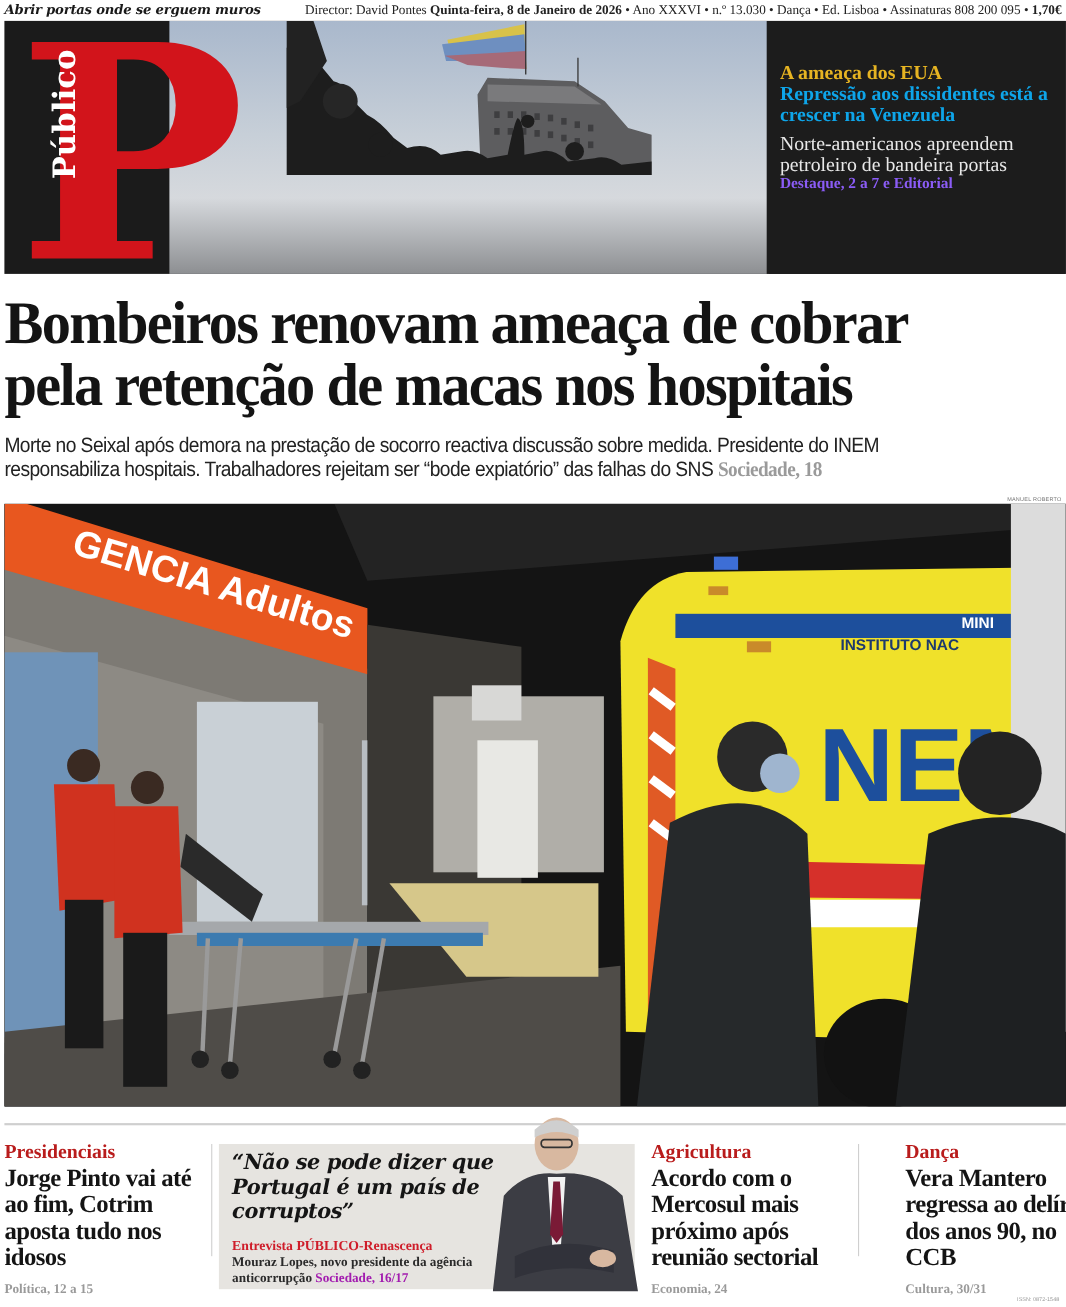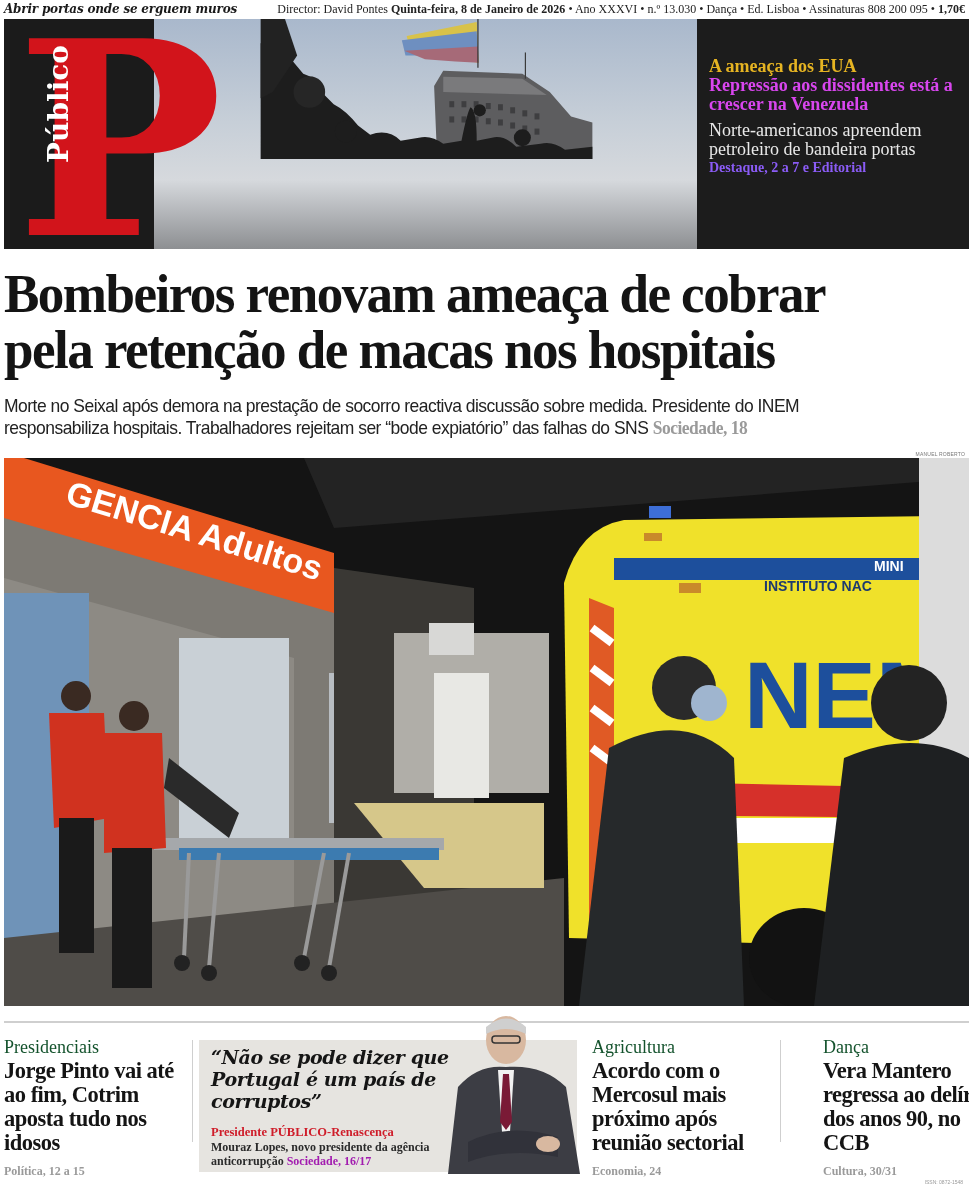--- a/index.html
+++ b/index.html
@@ -15,42 +15,42 @@
   .banner { position:absolute; left:4px; top:19px; width:965px; height:230px; background:#1b1b1b; overflow:hidden; }
   .banner-photo { position:absolute; left:150px; top:0; width:545px; height:230px;
     background: linear-gradient(180deg, #a9b8cc 0%, #c7cfd8 45%, #d6d9dd 70%, #8d8f92 100%); overflow:hidden; }
   .bp-crowd { position:absolute; left:0; bottom:0; width:545px; height:140px; }
   .banner-dark-right { position:absolute; left:693px; top:0; width:272px; height:230px; background:#1c1c1c; }
   .logo-P { position:absolute; left:14px; top:-14px; font-family:"DejaVu Serif", serif; font-weight:bold; font-size:270px; line-height:1; color:#d2141b; letter-spacing:-4px; transform:scaleX(1.02); }
   .logo-word { position:absolute; left:38px; top:144px; transform-origin:left top; transform:rotate(-90deg); font-family:"DejaVu Serif", serif; font-weight:bold; font-size:28px; color:#ffffff; white-space:nowrap; }
 
   .teaser { position:absolute; left:709px; top:38px; width:255px; font-family:"Liberation Serif", serif; }
   .teaser .kicker { color:#e6b422; font-weight:bold; font-size:18px; line-height:19px; }
-  .teaser .headline { color:#d946ef; font-weight:bold; font-size:18px; line-height:19px; }
+  .teaser .headline { color:#0ea5e9; font-weight:bold; font-size:18px; line-height:19px; }
   .teaser .sub { color:#e9e9e9; font-size:18px; line-height:19px; margin-top:7px; }
   .teaser .opinion { color:#e9e9e9; font-size:18px; line-height:19px; margin-top:7px; }
   .teaser .opinion i { font-style:italic; }
   .teaser .ref { color:#8b5cf6; font-weight:bold; font-size:14px; line-height:18px; }
 
   
   .main-headline { position:absolute; left:4px; top:266px; width:965px; font-family:"Liberation Serif", serif; font-weight:bold; font-size:55px; line-height:56px; letter-spacing:-1.6px; color:#141414; transform:scaleX(0.965); transform-origin:left top; }
   .standfirst { position:absolute; left:4px; top:395px; width:965px; font-family:"Liberation Sans", sans-serif; font-size:19px; line-height:22px; color:#222; letter-spacing:-0.55px; transform:scaleX(0.92); transform-origin:left top; white-space:nowrap; }
   .standfirst .ref { color:#9a9a9a; font-family:"Liberation Serif", serif; font-weight:bold; }
 
   .photo-credit { position:absolute; right:4px; top:451px; font-family:"Liberation Sans", sans-serif; font-size:5px; color:#777; letter-spacing:0.2px; }
 
   
   .main-photo { position:absolute; left:4px; top:458px; width:965px; height:548px; background:#121212; overflow:hidden; }
 
   
   .sep { position:absolute; left:4px; top:1021px; width:965px; height:2px; background:#cfcfcf; }
 
   
   .story { position:absolute; top:1037px; font-family:"Liberation Serif", serif; }
-  .story .kicker { color:#14532d; font-size:18px; font-weight:normal; line-height:20px; }
+  .story .kicker { color:#b91c1c; font-size:18px; font-weight:bold; line-height:20px; }
   .story .headline { color:#141414; font-size:22.5px; font-weight:bold; line-height:24px; letter-spacing:-0.5px; margin-top:2px; }
   .story .ref { color:#9a9a9a; font-size:12px; font-weight:bold; margin-top:9px; }
   .vline { position:absolute; top:1040px; width:1px; height:102px; background:#cfcfcf; }
 
   .interview { position:absolute; left:199px; top:1040px; width:378px; height:132px; background:#e6e4e0; overflow:visible; }
   .interview .quote { position:absolute; left:12px; top:6px; width:260px; font-family:"DejaVu Serif", serif; font-style:italic; font-weight:bold; font-size:19px; line-height:22px; color:#151515; letter-spacing:-0.4px; }
   .interview .kicker { position:absolute; left:12px; top:85px; font-family:"Liberation Serif", serif; font-weight:bold; font-size:12.5px; color:#cf1d2a; }
   .interview .desc { position:absolute; left:12px; top:100px; width:260px; font-family:"Liberation Serif", serif; font-weight:bold; font-size:12px; line-height:14px; color:#2a2a2a; }
   .interview .desc .ref { color:#a21caf; }
   .interview-photo { position:absolute; left:448px; top:1012px; width:132px; height:162px; }
@@ -210,21 +210,21 @@
 
 <div class="story" style="left:4px;width:185px;">
   <div class="kicker">Presidenciais</div>
   <div class="headline">Jorge Pinto vai até ao fim, Cotrim aposta tudo nos idosos</div>
   <div class="ref">Política, 12 a 15</div>
 </div>
 <div class="vline" style="left:192px;"></div>
 
 <div class="interview">
   <div class="quote">“Não se pode dizer que Portugal é um país de corruptos”</div>
-  <div class="kicker">Presidente PÚBLICO-Renascença</div>
+  <div class="kicker">Entrevista PÚBLICO-Renascença</div>
   <div class="desc"><span>Mouraz Lopes, novo presidente da agência anticorrupção </span><span class="ref">Sociedade, 16/17</span></div>
 </div>
 <svg class="interview-photo" width="132" height="162" viewBox="0 0 132 162">
   <ellipse cx="58" cy="28" rx="20" ry="24" fill="#d8b8a0"></ellipse>
   <path d="M38,15 Q58,-2 78,15 L78,22 Q58,12 38,22 Z" fill="#cfcfcf"></path>
   <rect x="44" y="24" width="28" height="7" rx="3" fill="none" stroke="#333" stroke-width="1.5"></rect>
   <path d="M10,75 Q30,52 58,55 Q95,52 118,75 L132,162 L0,162 Z" fill="#3c3d44"></path>
   <polygon points="50,58 66,58 62,120 54,120" fill="#f2f2f2"></polygon>
   <polygon points="55,62 61,62 64,110 58,118 52,110" fill="#7a1a36"></polygon>
   <path d="M20,130 Q60,110 110,125 L110,145 Q60,135 20,150 Z" fill="#31323a"></path>

